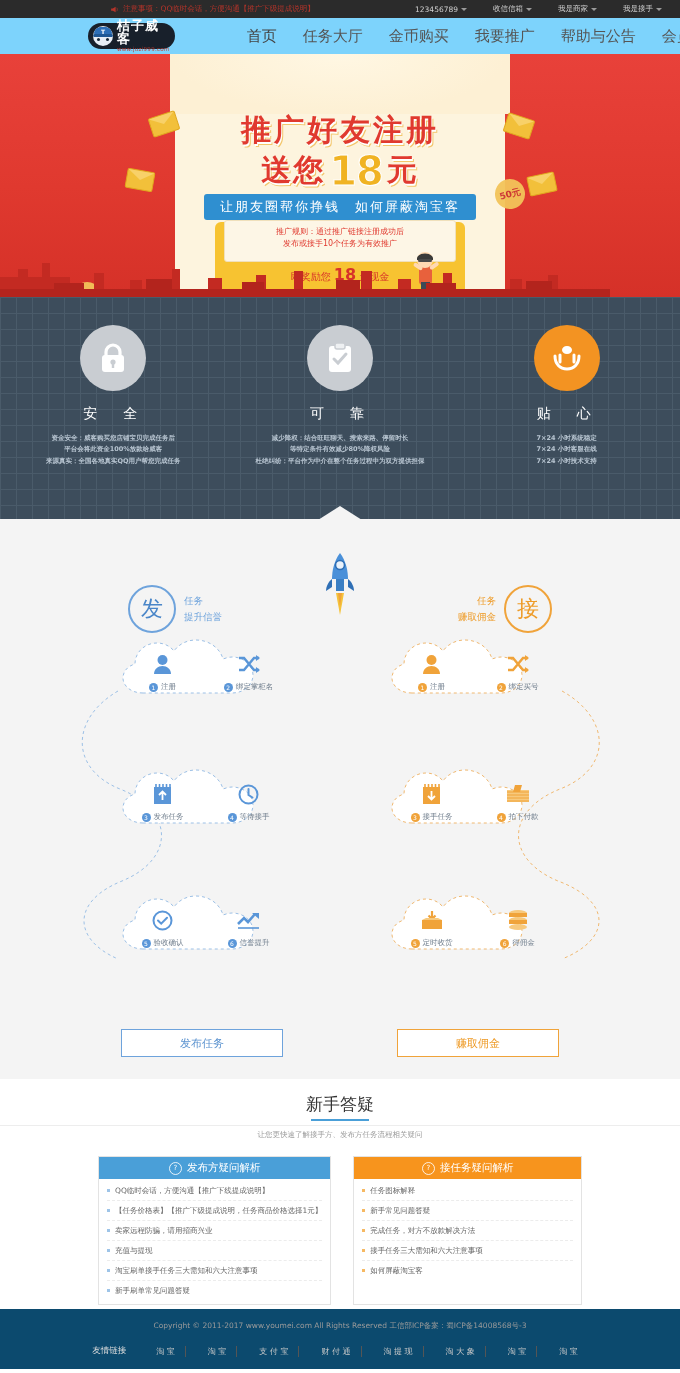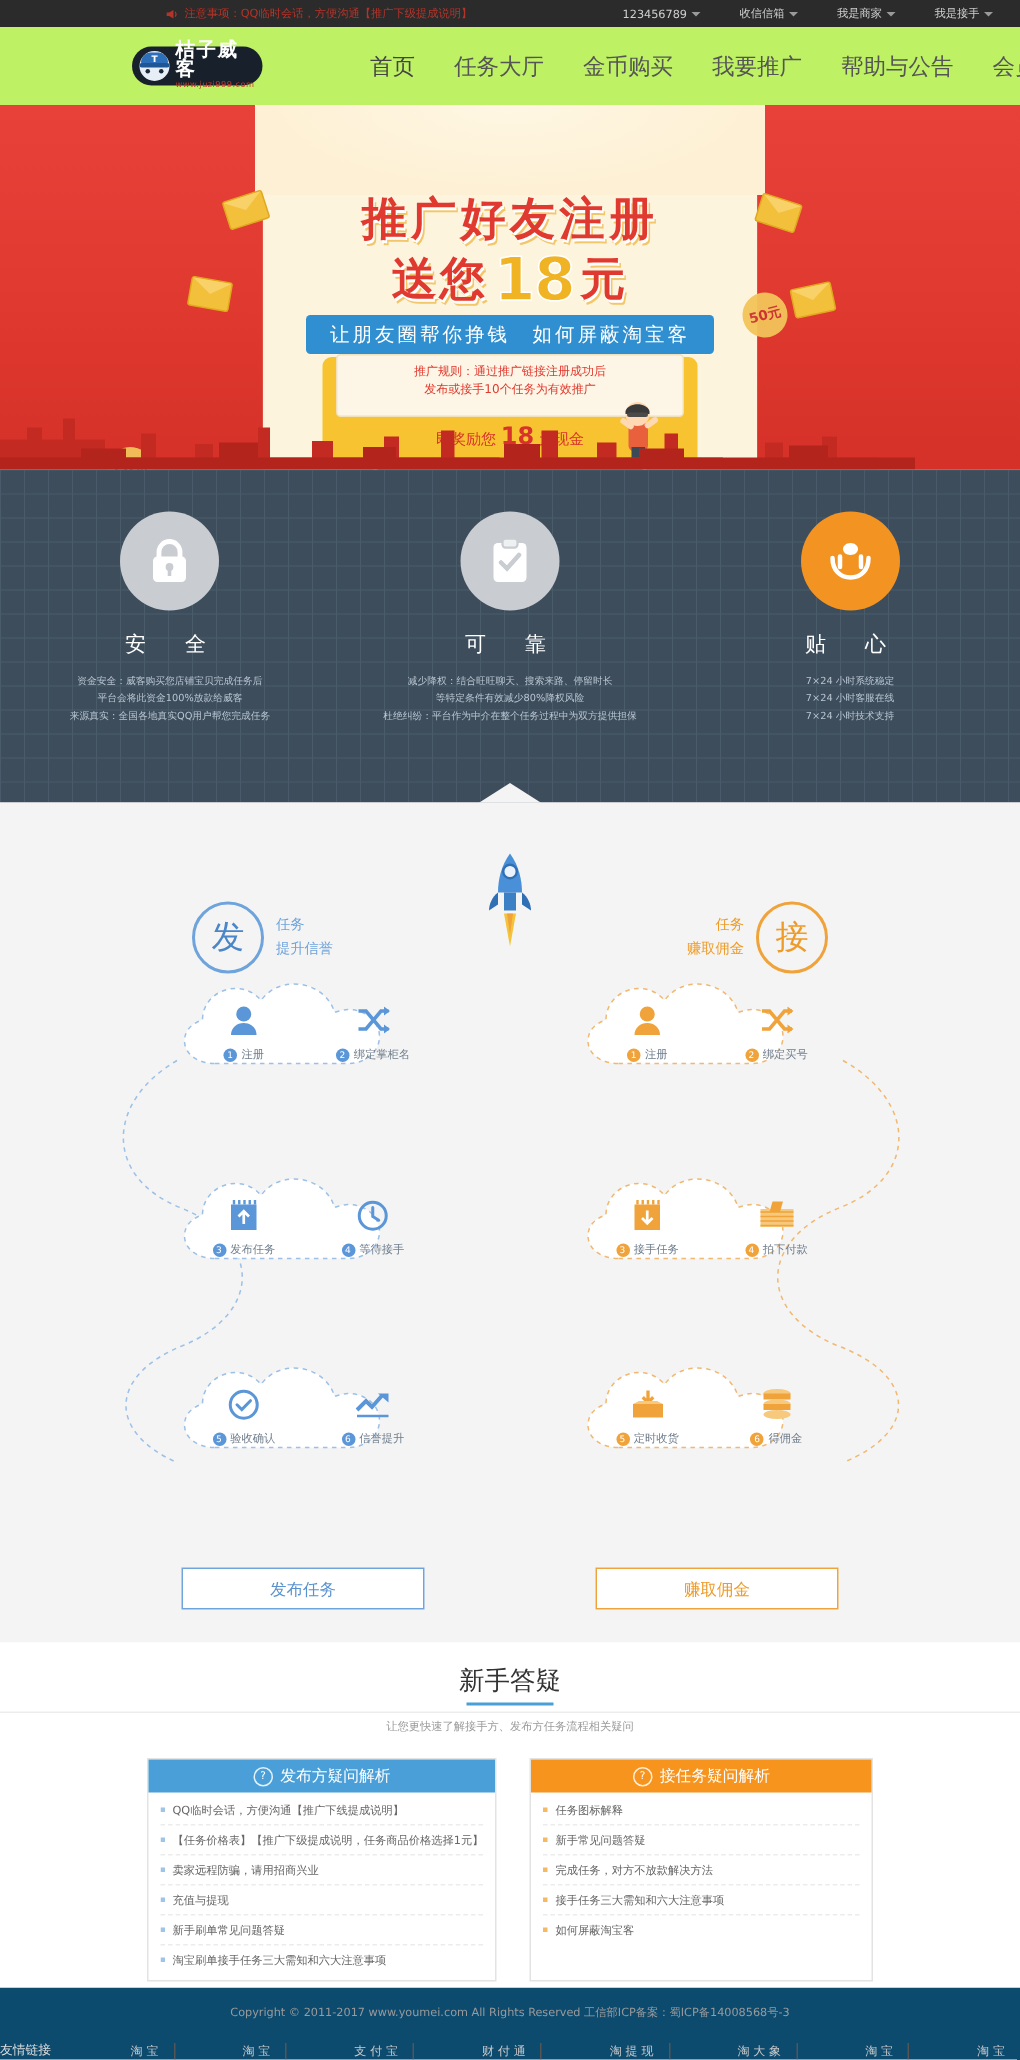--- a/index.html
+++ b/index.html
@@ -11,21 +11,21 @@
   .topbar{height:18px;background:#2b2b2b;display:flex;align-items:center;}
   .tb-notice{display:flex;align-items:center;gap:4px;margin-left:110px;}
   .tb-speaker{width:9px;height:9px;color:#b5342a;display:block;}
   .tb-notice-text{color:#b5342a;font-size:7.5px;white-space:nowrap;}
   .tb-right{margin-left:auto;margin-right:18px;display:flex;align-items:center;gap:26px;}
   .tb-item{color:#cfcfcf;font-size:7.5px;display:flex;align-items:center;gap:3px;white-space:nowrap;}
   .caret{display:inline-block;width:0;height:0;border-left:3px solid transparent;
          border-right:3px solid transparent;border-top:3px solid #9a9a9a;}
 
   
-  .header{height:52px;background:#bef264;display:flex;align-items:center;position:relative;}
+  .header{height:36px;background:#7dd3fc;display:flex;align-items:center;position:relative;}
   .logo{margin-left:88px;width:100px;height:26px;border-radius:13px;background:#18202b;
         display:flex;align-items:center;padding:0 5px;box-sizing:border-box;position:relative;}
   .logo-face{width:20px;height:20px;border-radius:50%;background:#e8eef6;position:relative;flex:0 0 auto;overflow:hidden;}
   .logo-cap{position:absolute;left:1px;top:1px;width:18px;height:8px;background:#2d6fb8;border-radius:9px 9px 3px 3px;}
   .logo-capbrim{position:absolute;left:0px;top:8px;width:20px;height:2.5px;background:#1f5795;border-radius:2px;}
   .logo-T{position:absolute;left:8px;top:1.5px;color:#fff;font-size:6px;font-weight:bold;}
   .logo-eyes{position:absolute;left:4px;top:12px;width:12px;height:3px;}
   .logo-eyes:before,.logo-eyes:after{content:"";position:absolute;top:0;width:3px;height:3px;
         border-radius:50%;background:#1b2a3a;}
   .logo-eyes:before{left:0}.logo-eyes:after{right:0}
@@ -86,21 +86,21 @@
   .feat-notch{position:absolute;left:50%;transform:translateX(-50%);bottom:-1px;width:0;height:0;
         border-left:22px solid transparent;border-right:22px solid transparent;
         border-bottom:14px solid #f4f4f4;}
   .feat-row{position:relative;display:flex;padding-top:28px;}
   .feat-col{flex:1;text-align:center;}
   .f-circle{width:66px;height:66px;border-radius:50%;margin:0 auto;display:flex;
         align-items:center;justify-content:center;}
   .f-gray{background:#c9cdd2;}
   .f-orange{background:#f39322;}
   .f-title{margin-top:14px;color:#fff;font-size:14px;letter-spacing:6px;}
-  .f-lines{margin-top:10px;color:#b9c6d2;font-size:6.5px;line-height:1.75;text-align:center;}
+  .f-lines{margin-top:10px;color:#b9c6d2;font-size:6.5px;line-height:1.75;text-align:center;font-weight:bold;}
   .f-lines div{white-space:nowrap;}
 
   
   .flow{height:560px;background:#f4f4f4;position:relative;overflow:hidden;}
   .rocket{position:absolute;left:50%;transform:translateX(-50%);top:32px;width:30px;height:72px;}
   .side-badge{position:absolute;display:flex;align-items:center;gap:8px;}
   .side-badge.left{left:128px;top:66px;}
   .side-badge.right{right:128px;top:66px;flex-direction:row-reverse;}
   .sb-circle{width:44px;height:44px;border-radius:50%;border:2px solid #6ea3dc;color:#4a86c8;
         font-size:22px;display:flex;align-items:center;justify-content:center;}
@@ -140,21 +140,21 @@
   .faq-list{padding:2px 8px 4px;}
   .faq-li{display:flex;align-items:center;gap:5px;font-size:7.5px;color:#666;height:19px;
         border-bottom:1px dashed #ececec;white-space:nowrap;overflow:hidden;}
   .faq-li:last-child{border-bottom:none;}
   .dot{width:3px;height:3px;background:#9ec4e8;flex:0 0 auto;}
   .faq-card.org .dot{background:#f6b963;}
 
   
   .footer{height:60px;background:#0c4a6e;color:#9a9a9a;}
   .fcopy{text-align:center;font-size:7.5px;padding-top:12px;}
-  .flinks{display:flex;justify-content:space-between;align-items:center;gap:0;margin-top:14px;font-size:8px;}
+  .flinks{display:flex;justify-content:center;align-items:center;gap:12px;margin-top:14px;font-size:8px;}
   .flinks .lbl{color:#ddd;margin-right:8px;font-size:8.5px;}
   .flinks a{color:#c9c9c9;text-decoration:none;padding:0 10px;border-right:1px solid #555;}
   .flinks a:last-child{border-right:none;}
 </style>
 </head>
 <body>
 
 <div class="page">
 
   <div class="topbar">
@@ -569,25 +569,25 @@
           <div class="faq-li">
               <i class="dot"></i>
               <span>卖家远程防骗，请用招商兴业</span>
             </div>
           <div class="faq-li">
               <i class="dot"></i>
               <span>充值与提现</span>
             </div>
           <div class="faq-li">
               <i class="dot"></i>
+              <span>淘宝刷单接手任务三大需知和六大注意事项</span>
+            </div>
+          <div class="faq-li">
+              <i class="dot"></i>
               <span>新手刷单常见问题答疑</span>
-            </div>
-          <div class="faq-li">
-              <i class="dot"></i>
-              <span>淘宝刷单接手任务三大需知和六大注意事项</span>
             </div>
         </div>
       </div>
 
       <div class="faq-card org">
         <div class="faq-head org">
           <span class="q-mark">?</span>
           <span>接任务疑问解析</span>
         </div>
         <div class="faq-list">

